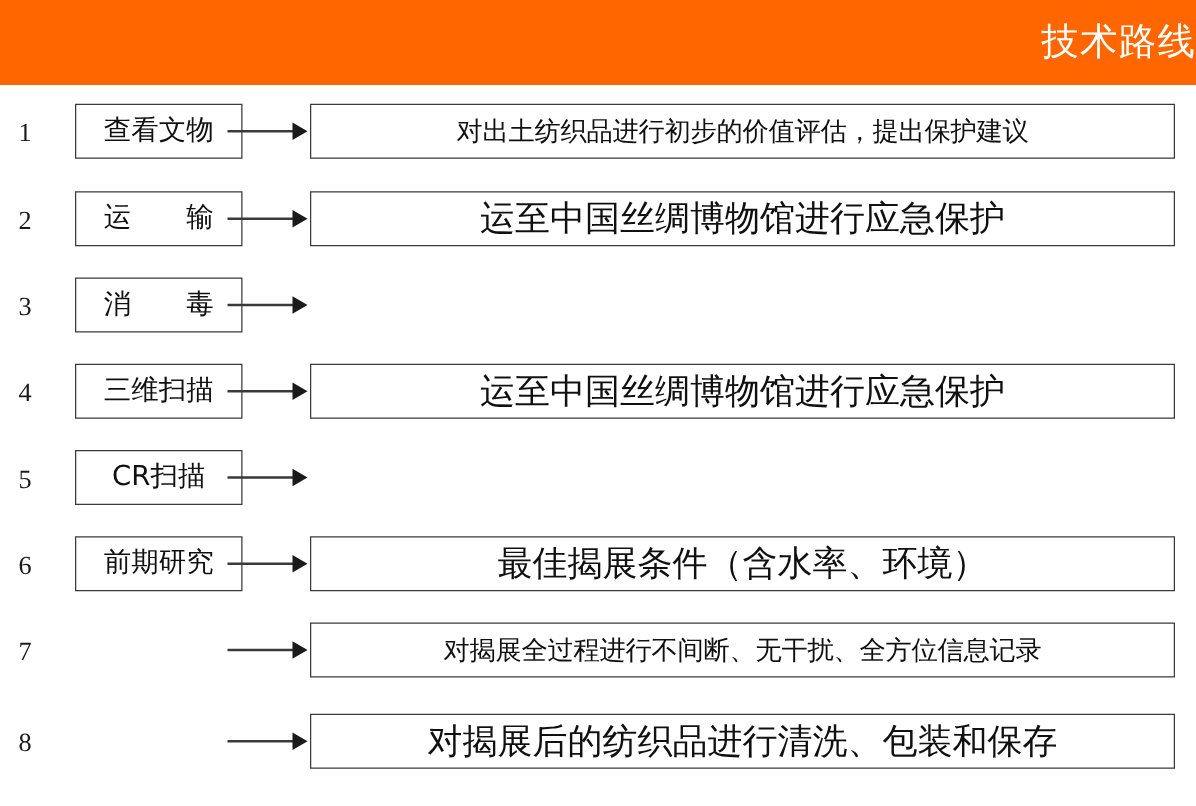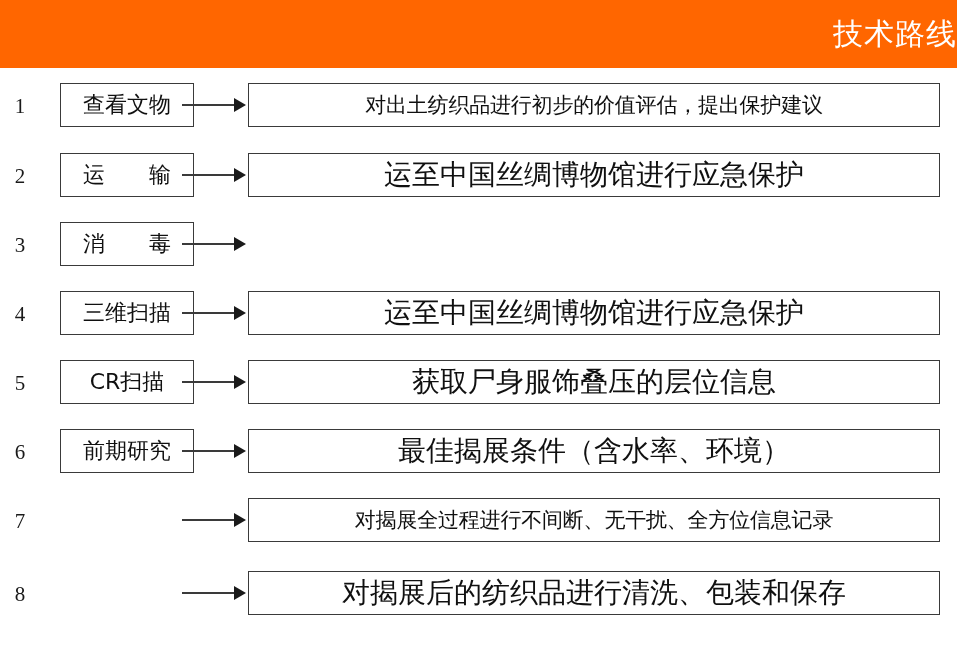--- a/index.html
+++ b/index.html
@@ -204,23 +204,20 @@
 
   <div class="flow-row" style="top:310px;">
     <div class="row-index">5</div>
     <div class="step-box">
       <span class="step-label">CR扫描</span>
     </div>
     <div class="connector">
       <div class="shaft"></div>
       <div class="head"></div>
     </div>
-    <div class="desc-box">
-      <span class="desc-label">获取尸身服饰叠压的层位信息</span>
-    </div>
   </div>
 
   <div class="flow-row" style="top:379px;">
     <div class="row-index">6</div>
     <div class="step-box">
       <span class="step-label">前期研究</span>
     </div>
     <div class="connector">
       <div class="shaft"></div>
       <div class="head"></div>

